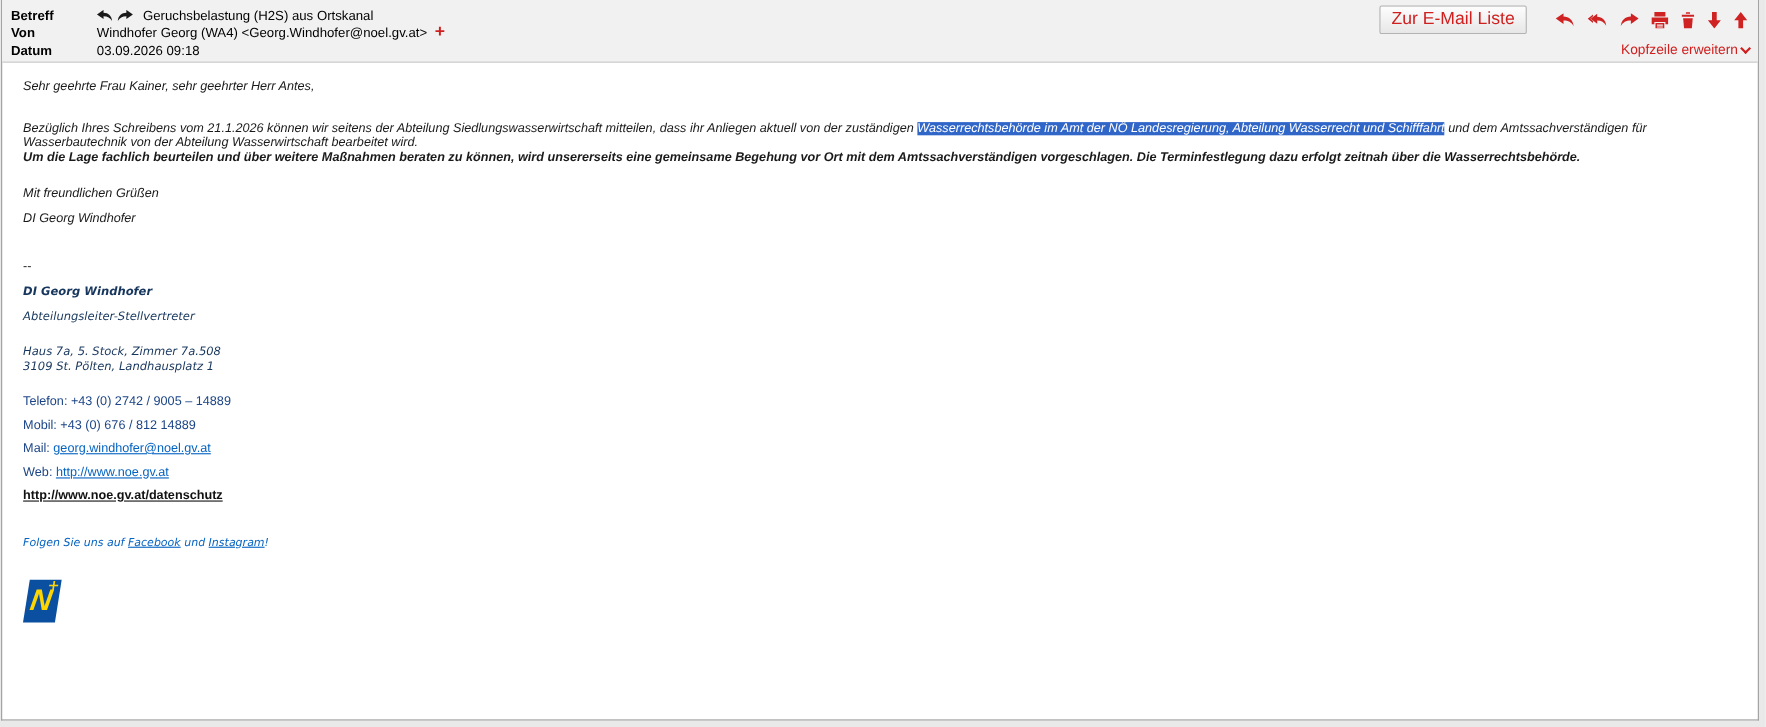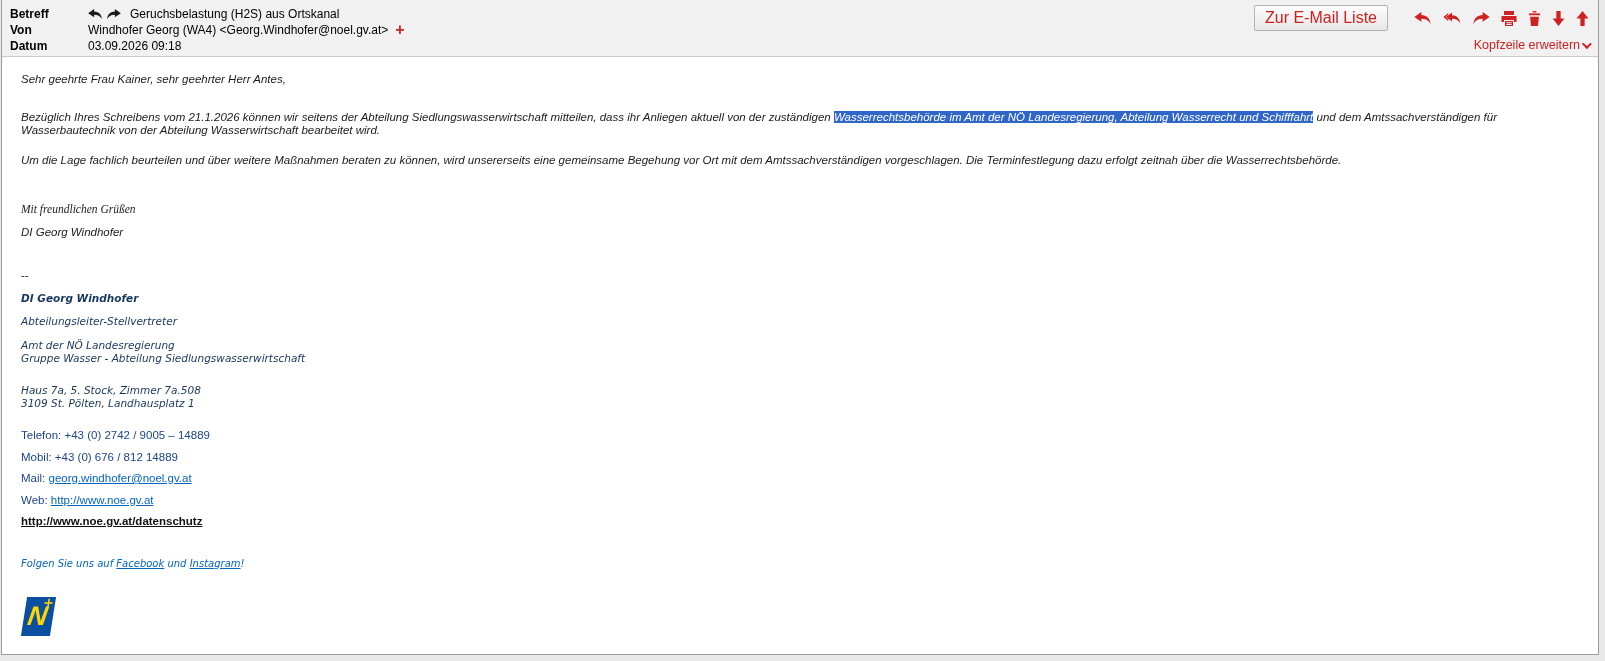--- a/index.html
+++ b/index.html
@@ -23,22 +23,22 @@
   .tb-icons .ic{display:inline-flex;cursor:pointer;}
   .ic svg{display:block;fill:#cf2222;}
   .expand{margin-top:7px;color:#cf1f1f;font-size:12.5px;cursor:pointer;display:inline-flex;align-items:center;gap:2px;}
   .chev{width:5px;height:5px;border-right:2px solid #cf1f1f;border-bottom:2px solid #cf1f1f;transform:rotate(45deg) translateY(-2px);display:inline-block;}
 
   
   .mail-body{padding:16px 64px 0 19px;font-size:11.5px;font-style:italic;color:#1a1a1a;line-height:13px;}
   .para{margin:0;}
   .p1{margin-top:25px;}
   .hl{background:#3166c9;color:#ffffff;}
-  .p2{margin-top:17px;}
-  .closing{margin-top:36px;font-family:Liberation Serif, serif;}
+  .p2{margin-top:0;font-weight:bold;}
+  .closing{margin-top:20px;}
   .sender{margin-top:10px;}
   .sep{margin-top:30px;font-style:normal;}
 
   .sig{font-family:"DejaVu Sans",sans-serif;color:#17365d;font-size:10.5px;line-height:12.5px;}
   .sig-name{margin-top:10px;font-weight:bold;}
   .sig-role{margin-top:10px;}
   .sig-org{margin-top:12px;}
   .sig-addr{margin-top:20px;}
   .contact{font-family:"Liberation Sans",sans-serif;font-style:normal;color:#1c4587;font-size:11.5px;}
   .c-tel{margin-top:20px;}
@@ -154,24 +154,20 @@
       <p class="para p2">Um die Lage fachlich beurteilen und über weitere Maßnahmen beraten zu können, wird unsererseits eine gemeinsame Begehung vor Ort mit dem Amtssachverständigen vorgeschlagen. Die Terminfestlegung dazu erfolgt zeitnah über die Wasserrechtsbehörde.</p>
 
       <p class="para closing">Mit freundlichen Grüßen</p>
       <p class="para sender">DI Georg Windhofer</p>
 
       <p class="para sep">--</p>
 
       <div class="sig">
         <p class="para sig-name">DI Georg Windhofer</p>
         <p class="para sig-role">Abteilungsleiter-Stellvertreter</p>
-        <div class="sig-org">
-          <p class="para">Amt der NÖ Landesregierung</p>
-          <p class="para">Gruppe Wasser - Abteilung Siedlungswasserwirtschaft</p>
-        </div>
         <div class="sig-addr">
           <p class="para">Haus 7a, 5. Stock, Zimmer 7a.508</p>
           <p class="para">3109 St. Pölten, Landhausplatz 1</p>
         </div>
 
         <div class="contact">
           <p class="para c-tel">Telefon: +43 (0) 2742 / 9005 – 14889</p>
           <p class="para c-line">Mobil: +43 (0) 676 / 812 14889</p>
           <p class="para c-line"><span>Mail: </span><span class="c-link">georg.windhofer@noel.gv.at</span></p>
           <p class="para c-line"><span>Web: </span><span class="c-link">http://www.noe.gv.at</span></p>

